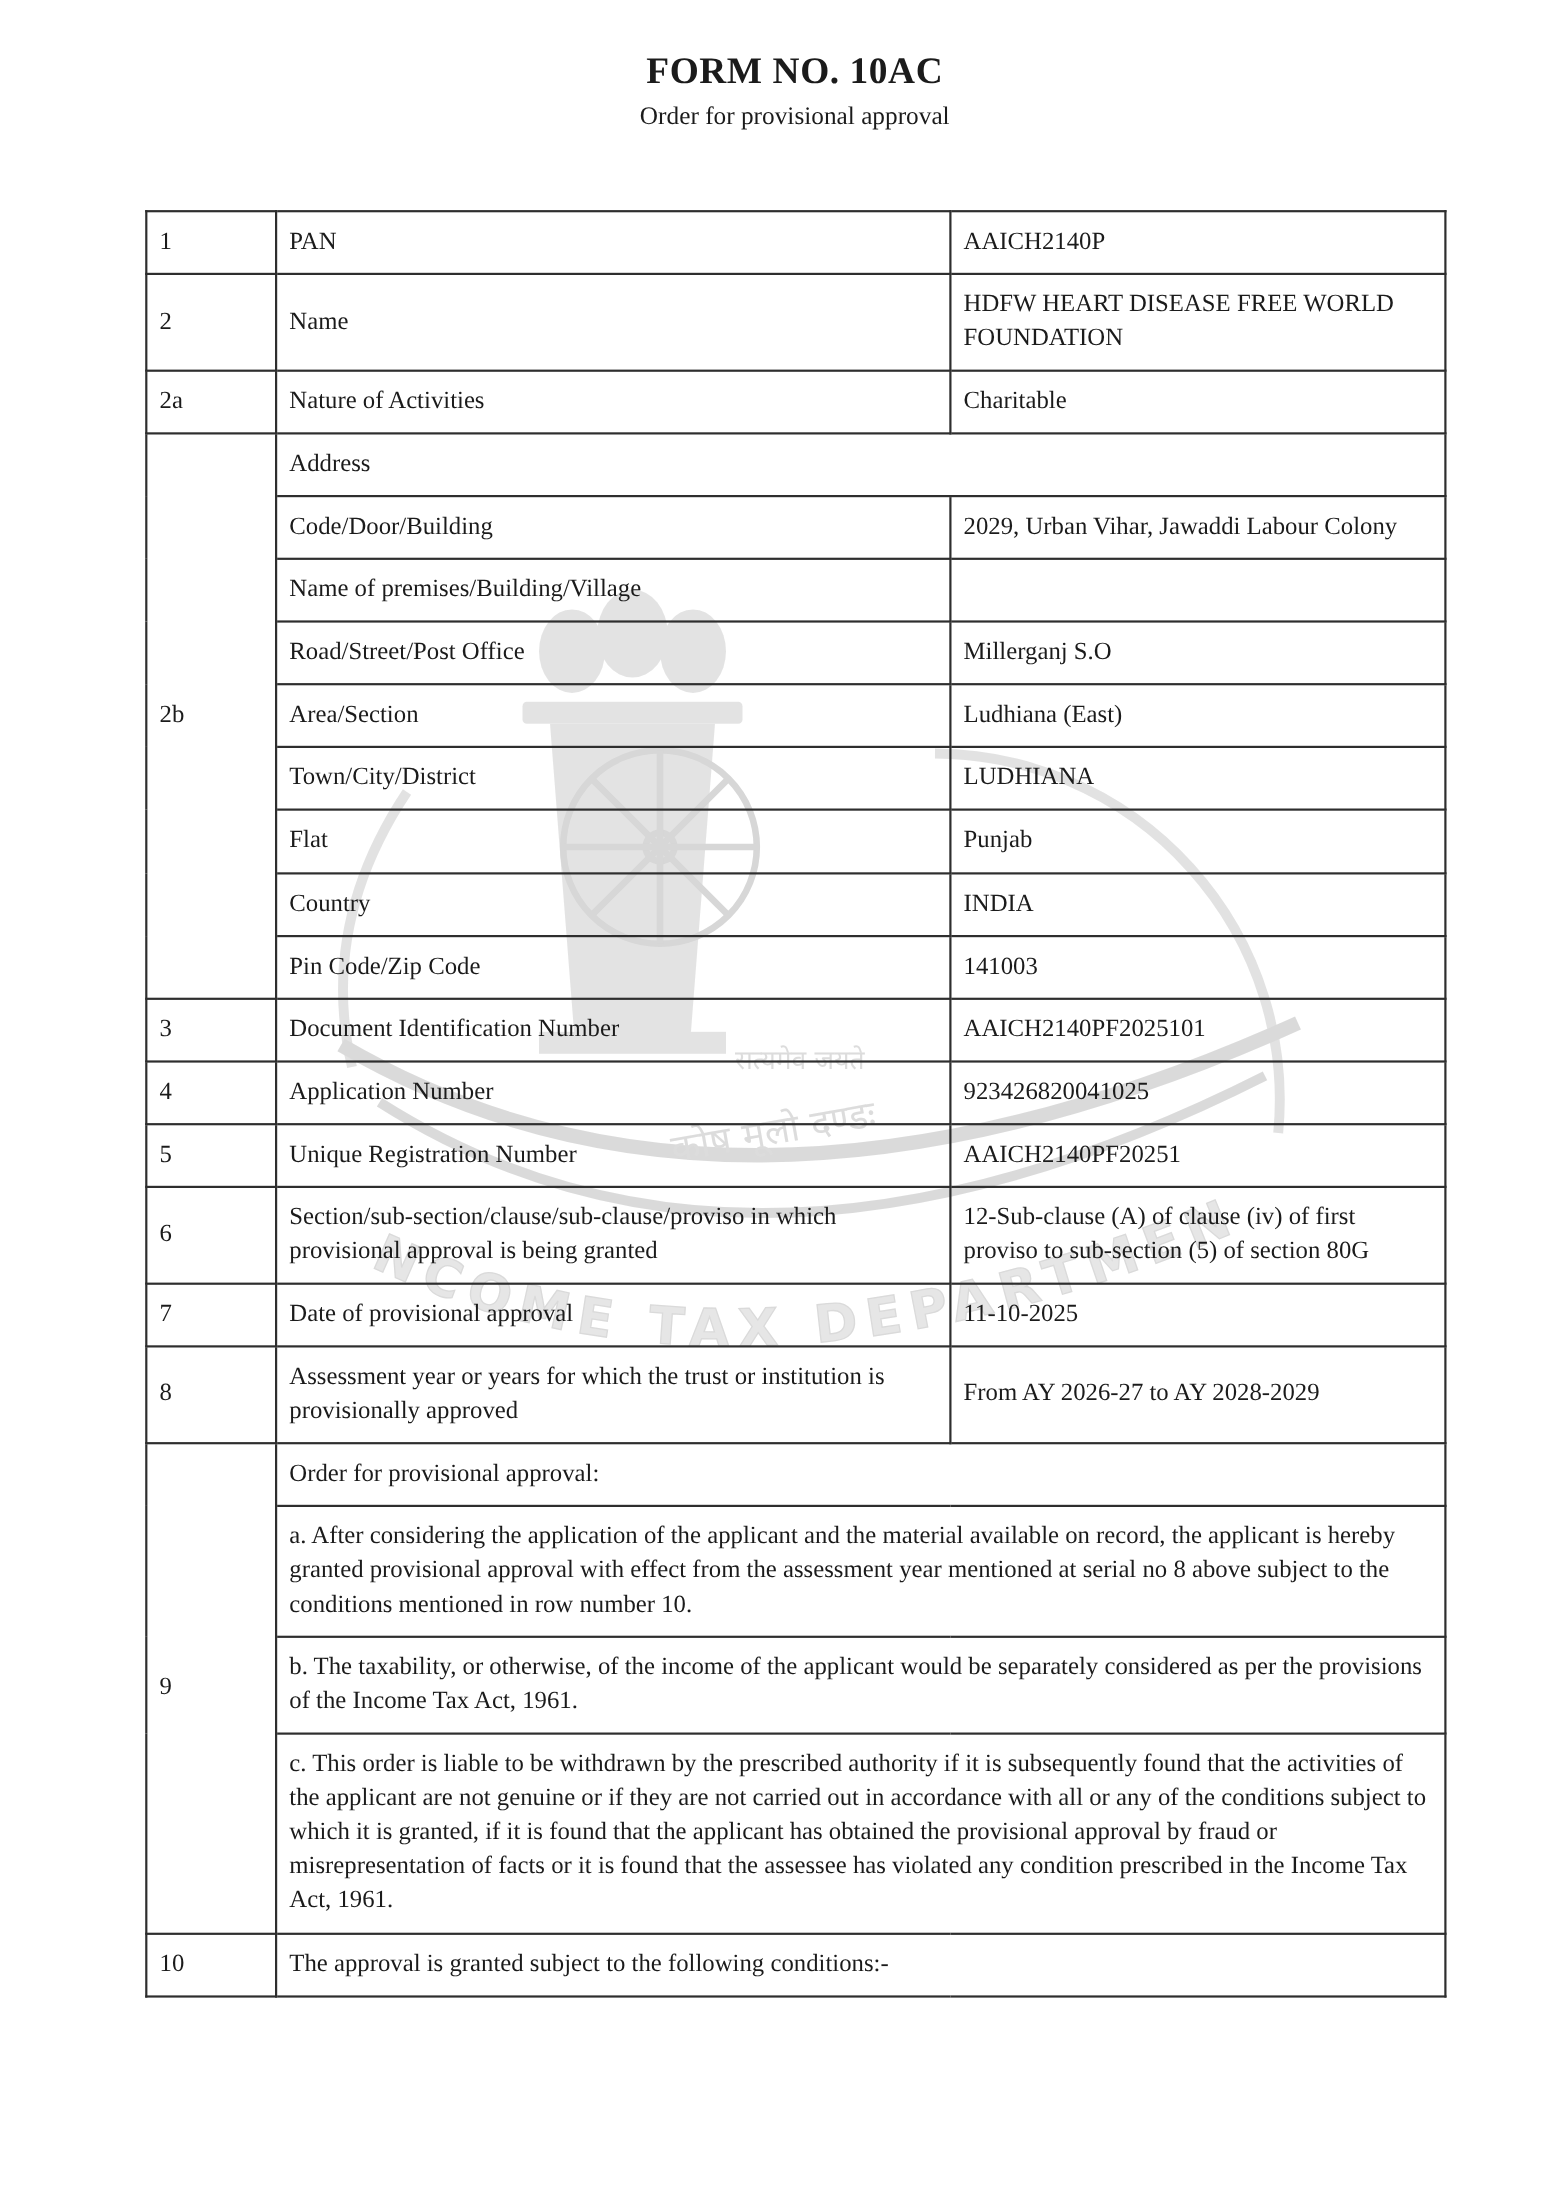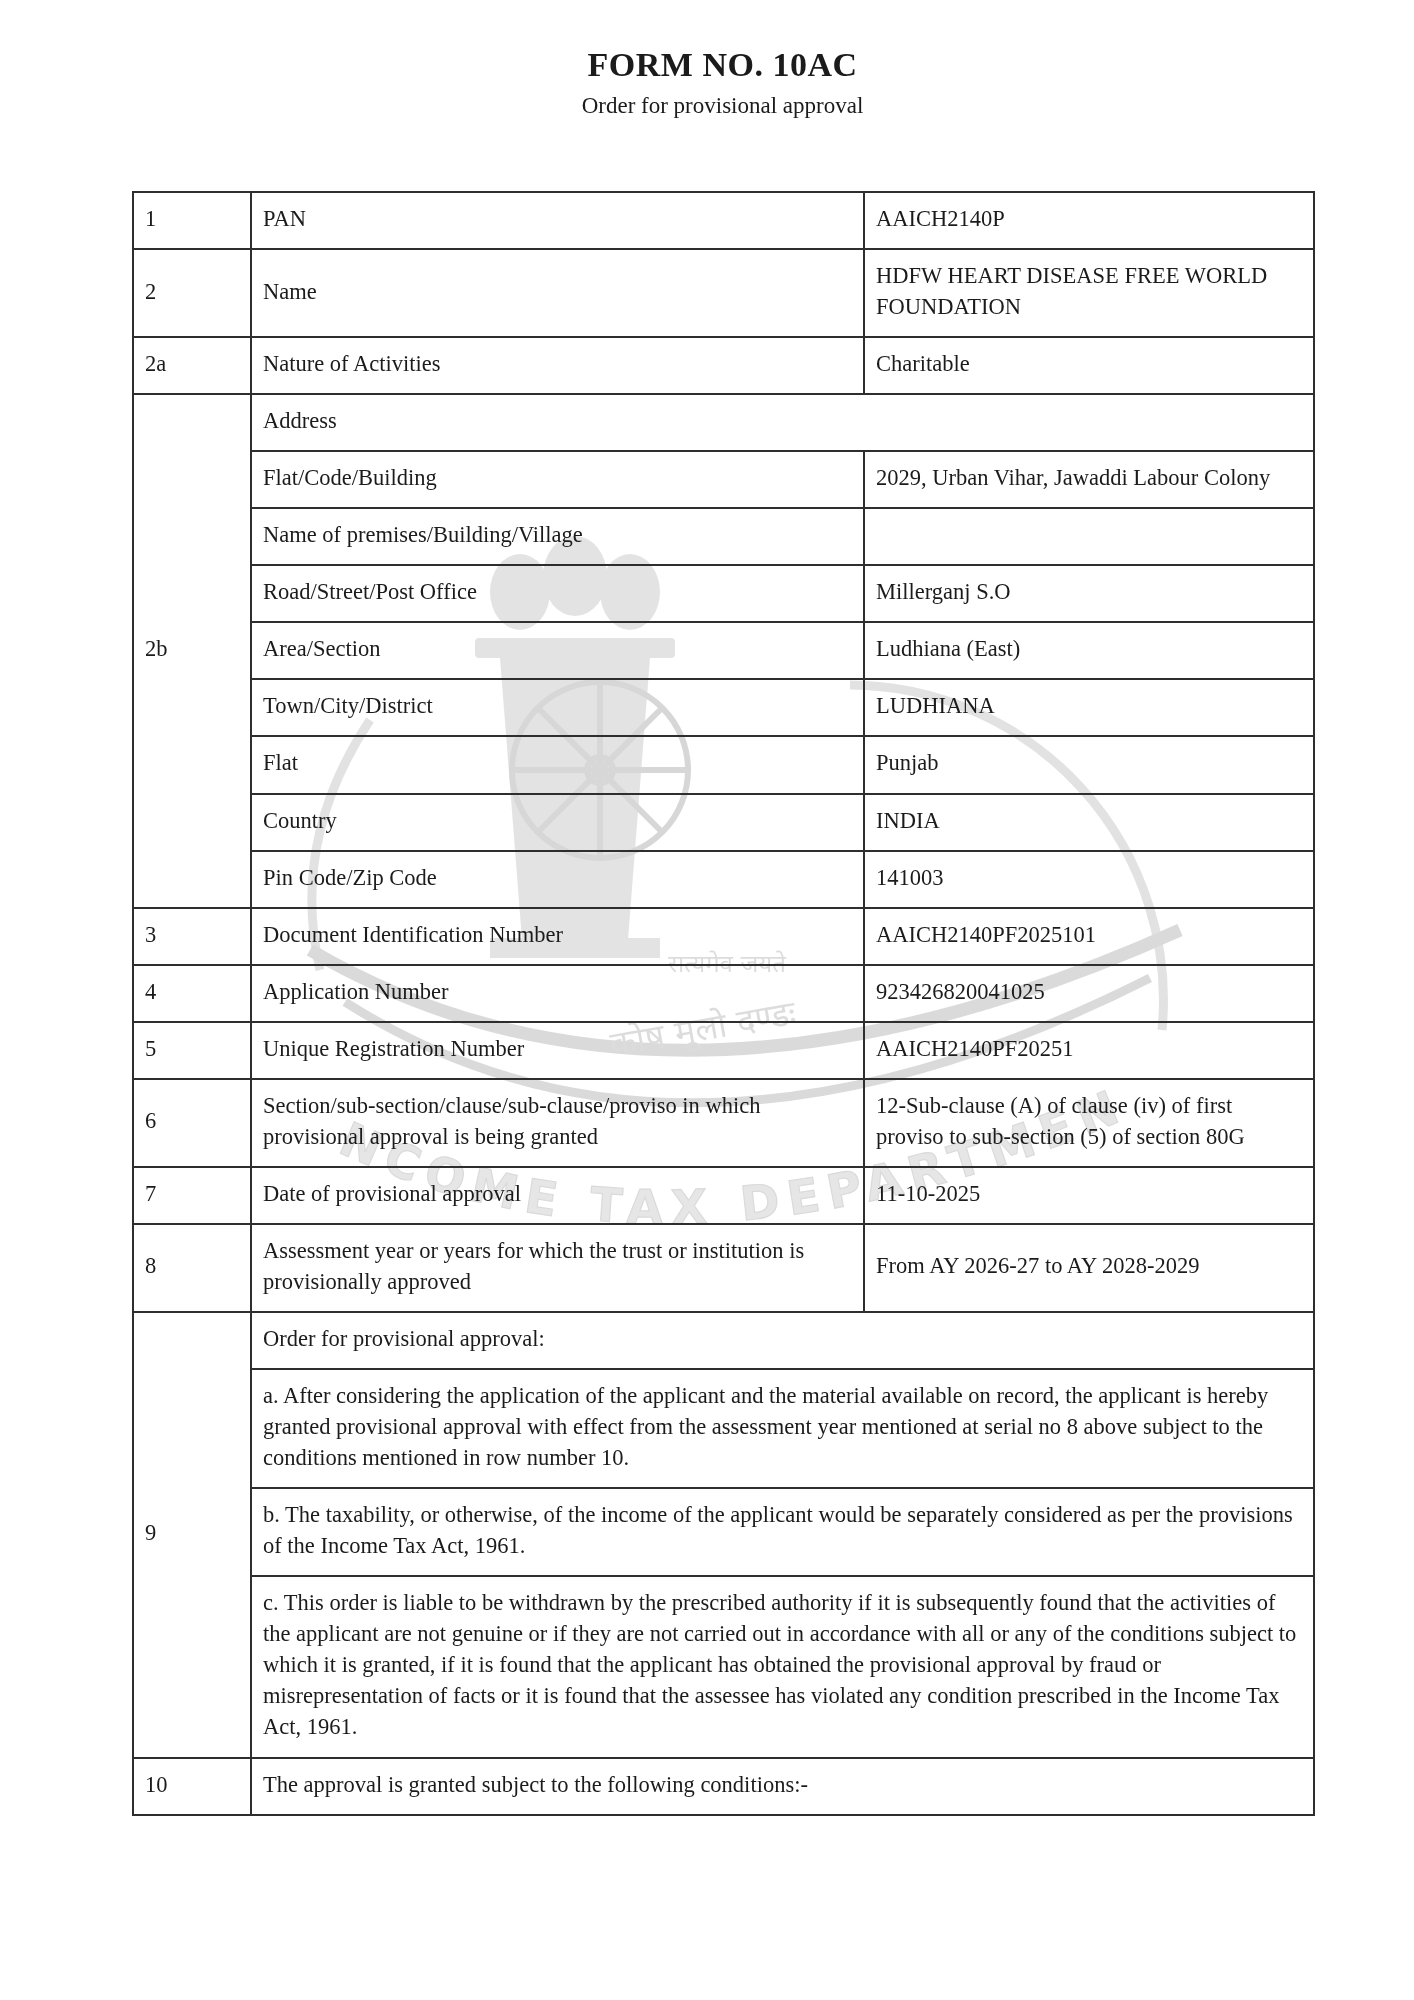--- a/index.html
+++ b/index.html
@@ -138,21 +138,21 @@
         <tr>
           <td>2a</td>
           <td>Nature of Activities</td>
           <td>Charitable</td>
         </tr>
         <tr>
           <td class="vtop" rowspan="9">2b</td>
           <td colspan="2">Address</td>
         </tr>
         <tr>
-          <td>Flat/Code/Building</td>
+          <td>Code/Door/Building</td>
           <td>2029, Urban Vihar, Jawaddi Labour Colony</td>
         </tr>
         <tr>
           <td>Name of premises/Building/Village</td>
           <td></td>
         </tr>
         <tr>
           <td>Road/Street/Post Office</td>
           <td>Millerganj S.O</td>
         </tr>

